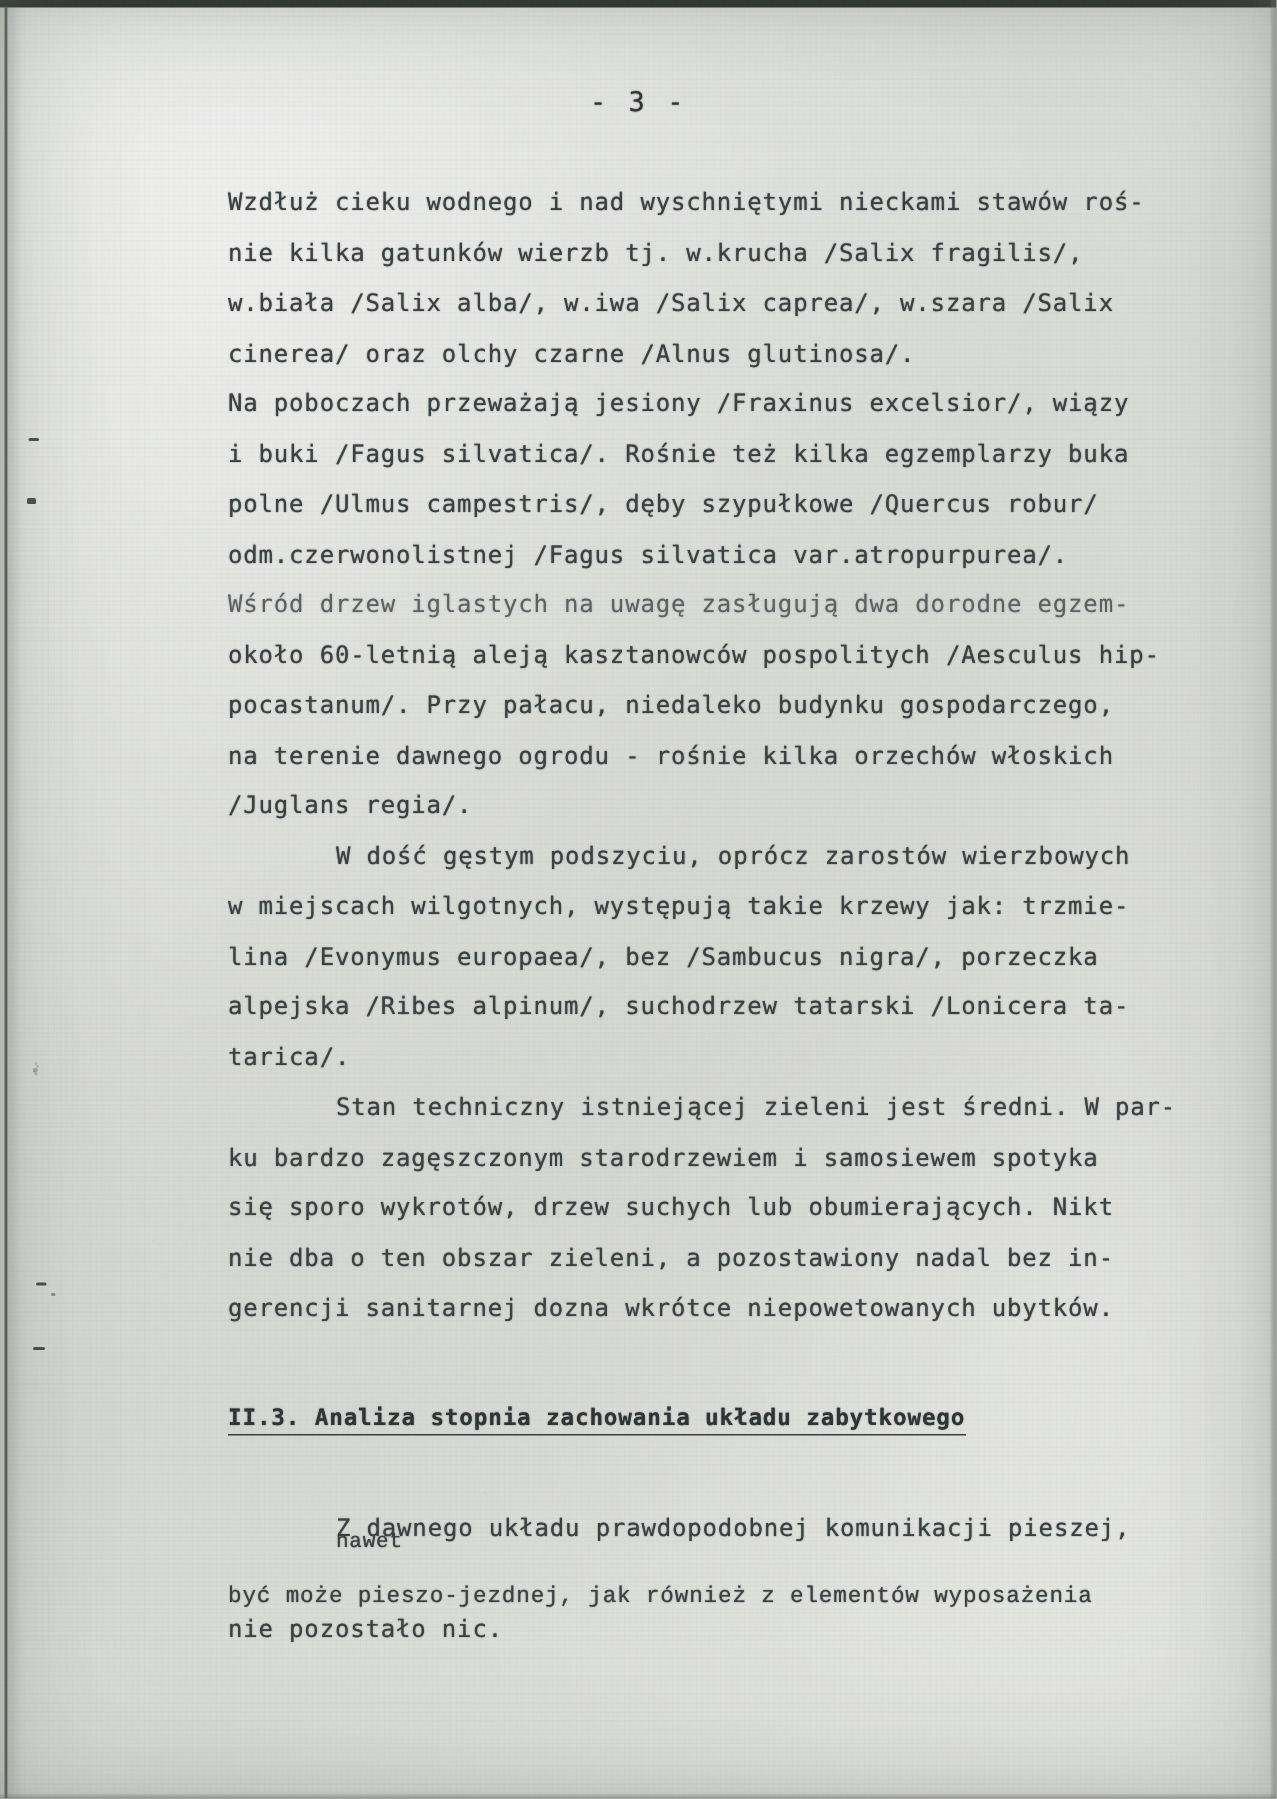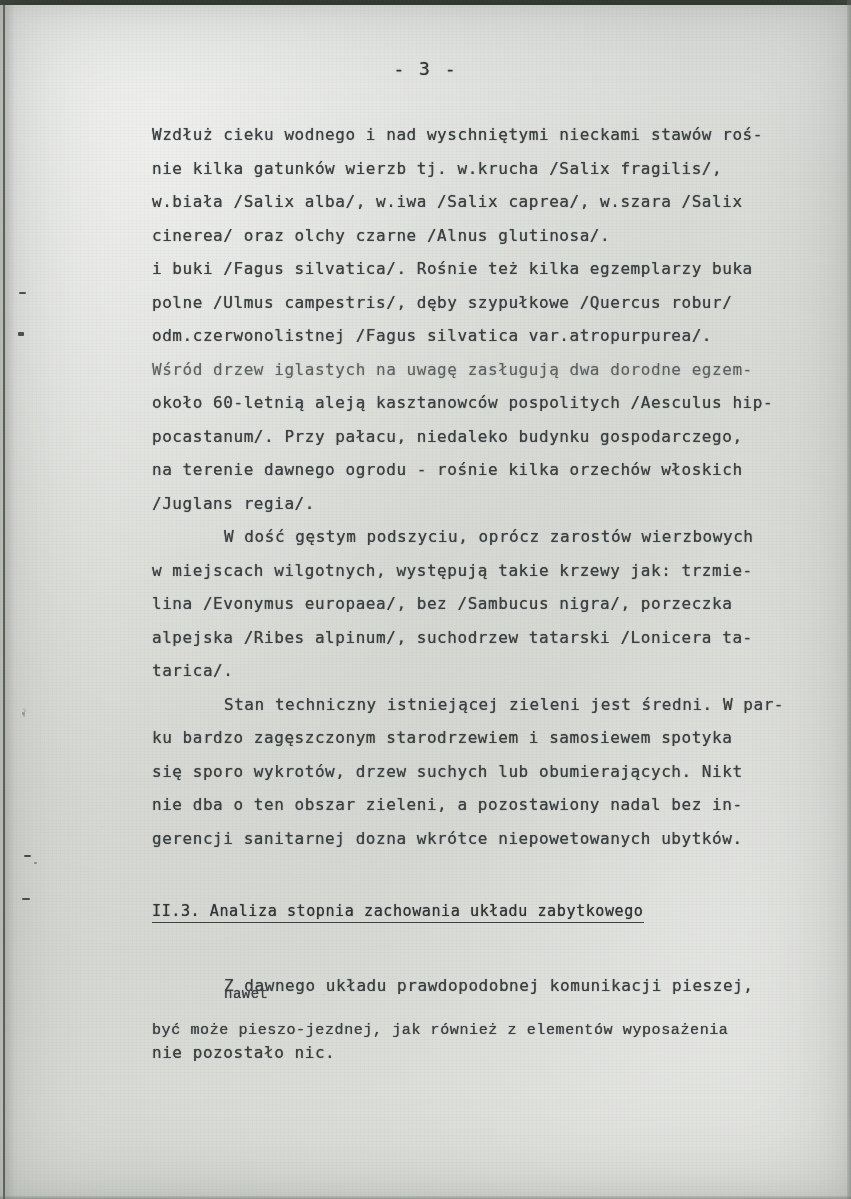--- a/index.html
+++ b/index.html
@@ -110,20 +110,21 @@
     font-size: 15.1px;
     line-height: 33.5px;
     letter-spacing: 0.55px;
     white-space: pre;
     color: #2e3335;
     text-shadow: 0 0 0.9px rgba(60,64,66,0.9);
   }
   .heading .u {
     border-bottom: 1.6px solid #3a3f41;
     padding-bottom: 2px;
+    font-weight: bold;
   }
 
   
   .insert-wrap { position: relative; height: 33.5px; font-family: Liberation Mono, monospace; }
   .insert-word {
     position: absolute;
     left: 72px;
     top: -16px;
     font-size: 14px;
     letter-spacing: 0.5px;
@@ -165,20 +166,21 @@
 
   <div class="folio">- 3 -</div>
 
   <div class="body">
 
     <div class="ln">Wzdłuż cieku wodnego i nad wyschniętymi nieckami stawów roś-</div>
     <div class="ln">nie kilka gatunków wierzb tj. w.krucha /Salix fragilis/,</div>
     <div class="ln">w.biała /Salix alba/, w.iwa /Salix caprea/, w.szara /Salix</div>
     <div class="ln">cinerea/ oraz olchy czarne /Alnus glutinosa/.</div>
 
+    <div class="ln">Na poboczach przeważają jesiony /Fraxinus excelsior/, wiązy</div>
     <div class="ln">i buki /Fagus silvatica/. Rośnie też kilka egzemplarzy buka</div>
     <div class="ln">polne /Ulmus campestris/, dęby szypułkowe /Quercus robur/</div>
     <div class="ln">odm.czerwonolistnej /Fagus silvatica var.atropurpurea/.</div>
     <div class="ln faint">Wśród drzew iglastych na uwagę zasługują dwa dorodne egzem-</div>
     <div class="ln">około 60-letnią aleją kasztanowców pospolitych /Aesculus hip-</div>
     <div class="ln">pocastanum/. Przy pałacu, niedaleko budynku gospodarczego,</div>
     <div class="ln">na terenie dawnego ogrodu - rośnie kilka orzechów włoskich</div>
     <div class="ln">/Juglans regia/.</div>
 
     <div class="ln indent">W dość gęstym podszyciu, oprócz zarostów wierzbowych</div>

